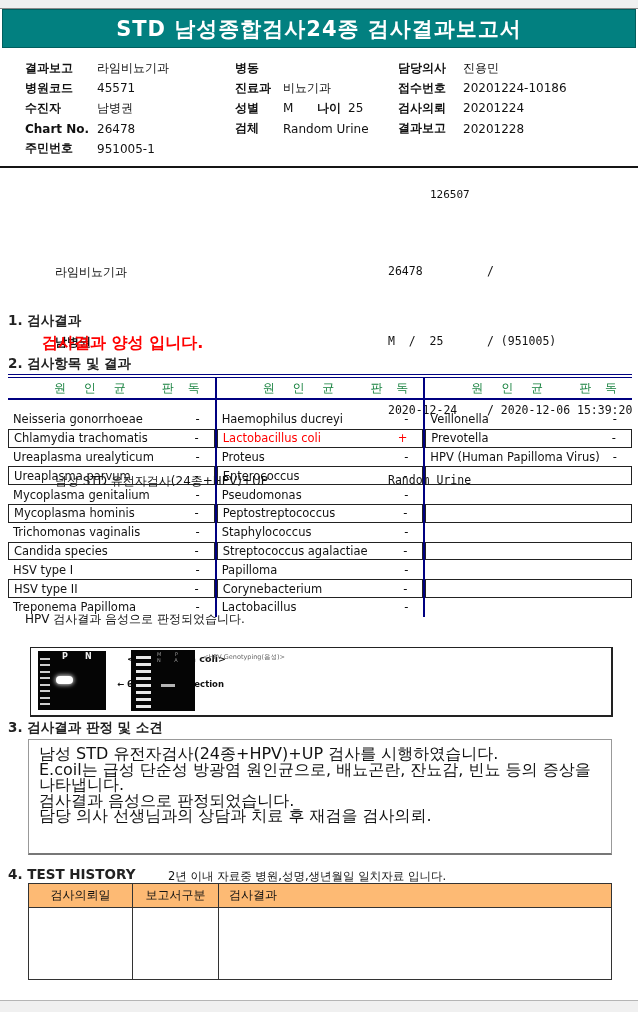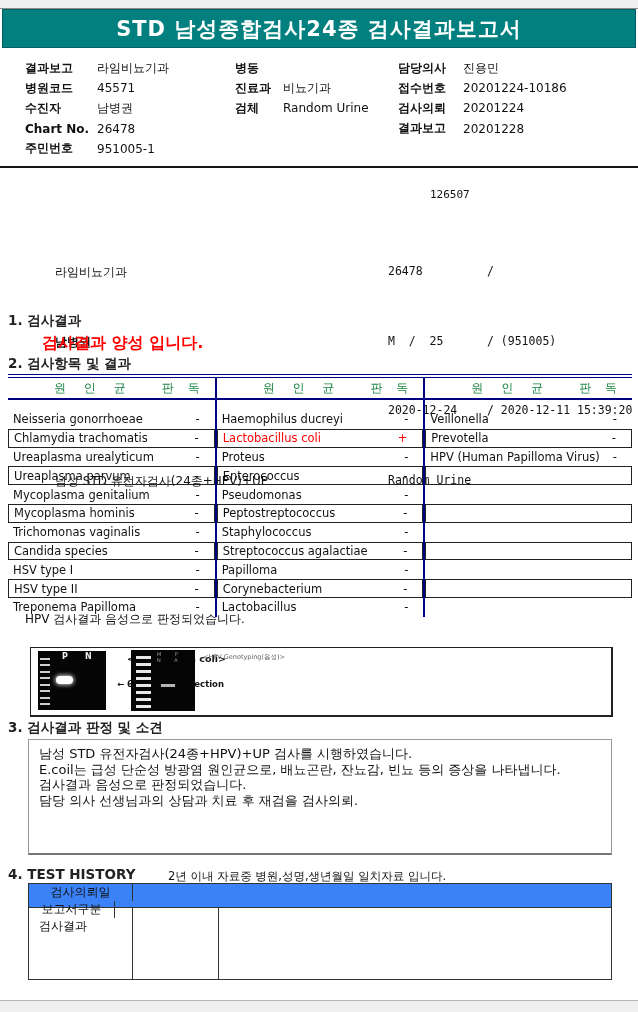--- a/index.html
+++ b/index.html
@@ -89,29 +89,29 @@
   .gel2-lanes{position:absolute;left:26px;top:1px;color:#9a9a9a;font-size:5px;letter-spacing:6px;}
   .band-faint{position:absolute;left:30px;top:34px;width:14px;height:3px;background:#b5b5b5;}
   .gel1-title{position:absolute;left:96px;top:5px;font-size:9.5px;font-weight:bold;}
   .gel1-band-label{position:absolute;left:86px;top:31px;font-size:8.5px;font-weight:bold;}
   .gel2-title{position:absolute;left:172px;top:5px;font-size:6.5px;color:#666;}
   
   #sec3-title{top:719px;left:8px;}
   .comments{
     top:739px;left:28px;width:584px;height:116px;box-sizing:border-box;
     border:1px solid #999;border-bottom:2px solid #777;
-    padding:6px 10px;font-size:13px;line-height:15.5px;
+    padding:6px 10px;font-size:16px;line-height:15.5px;
   }
   .comments div{white-space:pre-wrap;}
   
   #sec4-title{top:866px;left:8px;font-size:13.5px;}
   .history-note{top:869px;left:168px;font-size:11.5px;}
   .history{top:883px;left:28px;width:584px;box-sizing:border-box;border:1px solid #333;}
   .h-row{display:flex;}
-  .h-head{background:#3b82f6;border-bottom:1px solid #333;height:23px;flex-direction:column;}
+  .h-head{background:#fdba74;border-bottom:1px solid #333;height:23px;}
   .h-cell{box-sizing:border-box;display:flex;align-items:center;font-size:12px;}
   .h-c1{width:104px;justify-content:center;border-right:1px solid #333;}
   .h-c2{width:86px;justify-content:center;border-right:1px solid #333;}
   .h-c3{flex:1;padding-left:10px;justify-content:flex-start;}
   .h-body{height:71px;}
   .h-body .h-cell{height:71px;}
 </style>
 </head>
 <body>
 
@@ -152,20 +152,26 @@
 <div class="abs info-col" id="info2">
   <div class="info-row">
     <span class="lbl">병동</span>
     <span class="val"></span>
   </div>
   <div class="info-row">
     <span class="lbl">진료과</span>
     <span class="val">비뇨기과</span>
   </div>
   <div class="info-row">
+    <span class="lbl">성별</span>
+    <span class="sexval">M</span>
+    <span class="lbl2">나이</span>
+    <span class="val">25</span>
+  </div>
+  <div class="info-row">
     <span class="lbl">검체</span>
     <span class="val">Random Urine</span>
   </div>
 </div>
 
 <div class="abs info-col" id="info3">
 
     <div class="info-row">
       <span class="lbl">담당의사</span>
       <span class="val">진용민</span>
@@ -203,21 +209,21 @@
   
     <div class="sum-row">
       <span class="s-left bold">남병권</span>
       <span class="s-mid">M  /  25</span>
       <span class="s-right">/ (951005)</span>
     </div>
   
     <div class="sum-row">
       <span class="s-left"></span>
       <span class="s-mid">2020-12-24</span>
-      <span class="s-right">/ 2020-12-11 15:39:20</span>
+      <span class="s-right">/ 2020-12-06 15:39:20</span>
     </div>
   
     <div class="sum-row">
       <span class="s-left">남성 STD 유전자검사(24종+HPV)+UP</span>
       <span class="s-mid">Random Urine</span>
       <span class="s-right"></span>
     </div>
   </div>
 
 <div class="abs sec-title" id="sec1-title">1. 검사결과</div>

